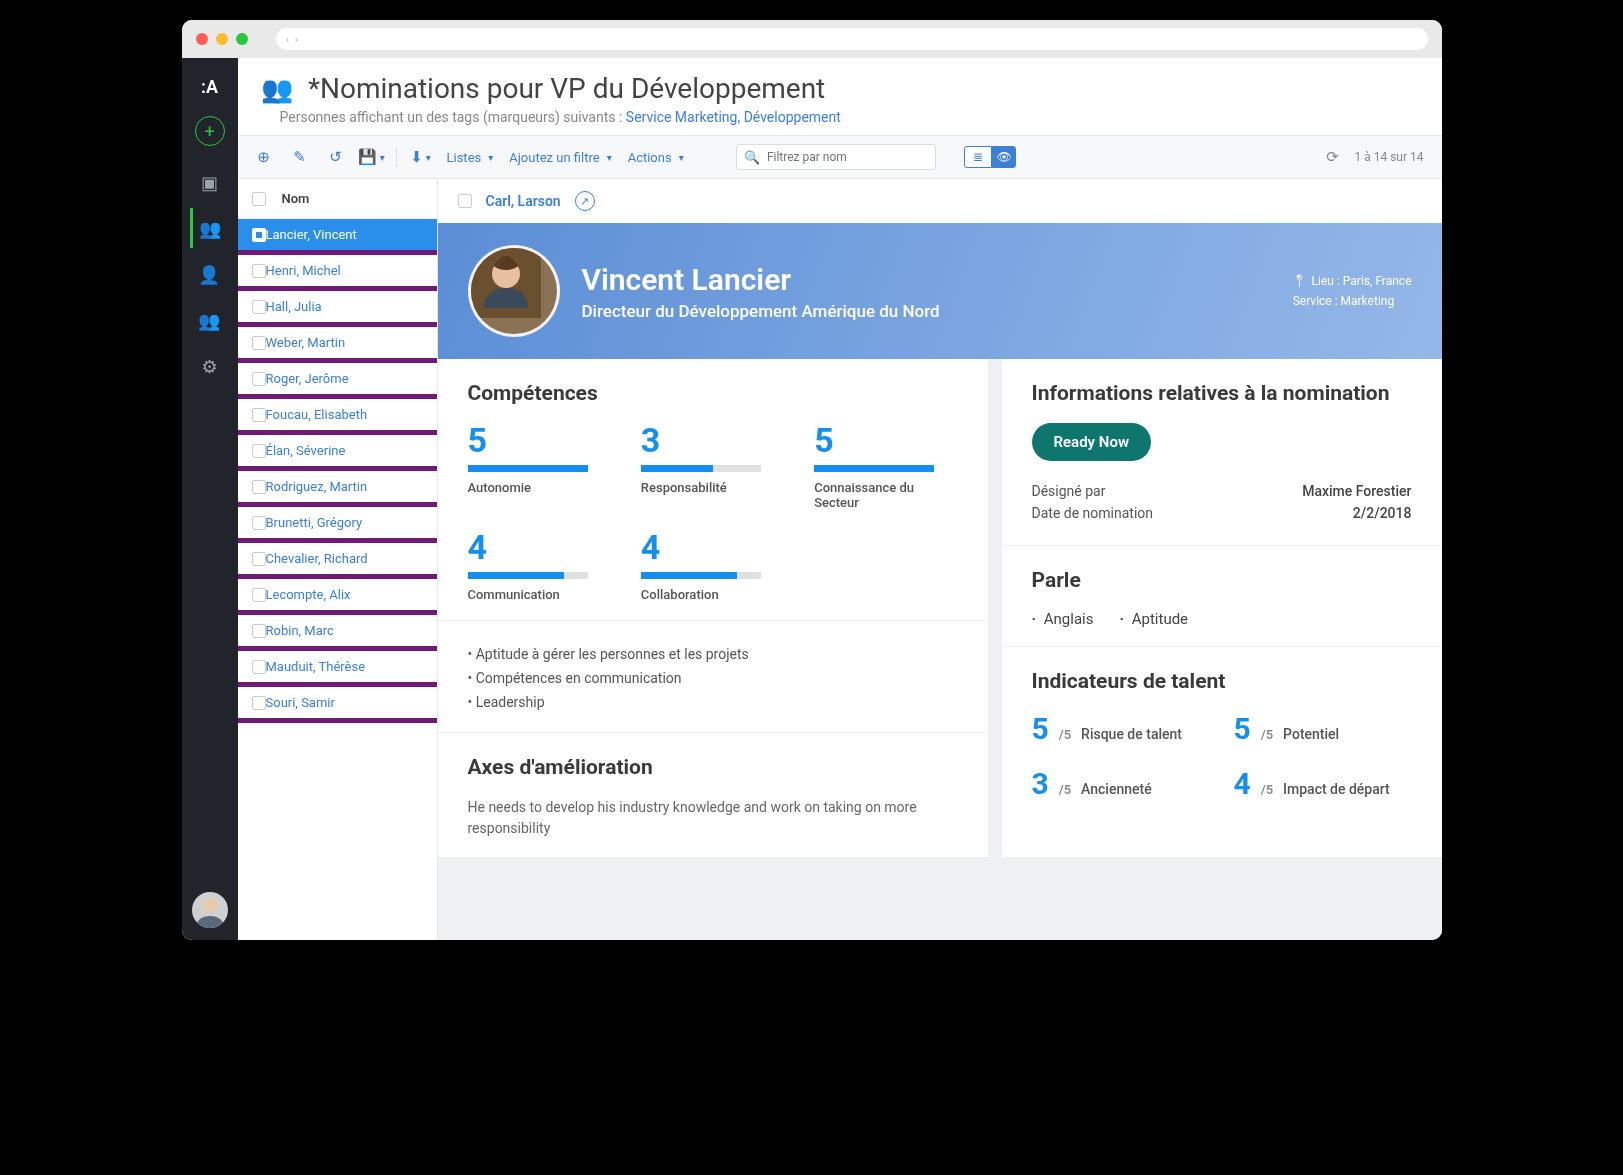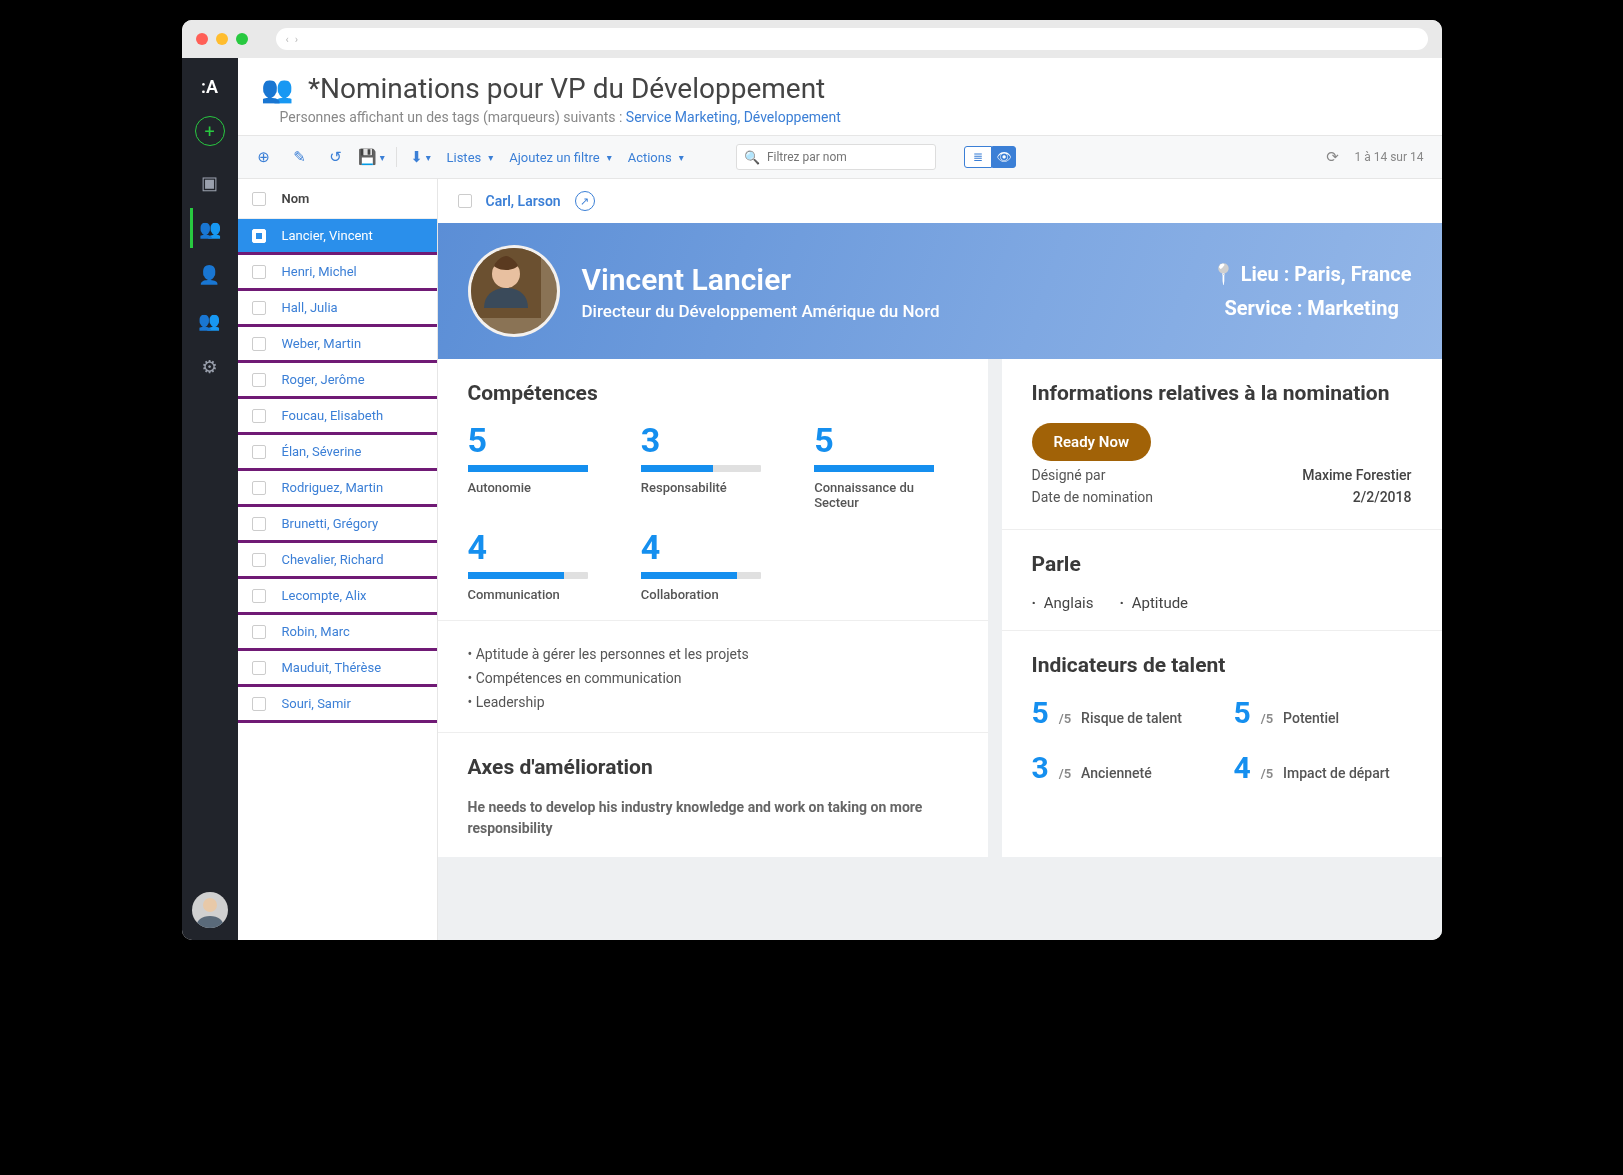--- a/index.html
+++ b/index.html
@@ -34,51 +34,51 @@
 .toolbar .viewtoggle{ margin-left:20px; display:flex;}
 .toolbar .vt{ width:26px; height:22px; border:1px solid #3b7fd6; display:flex; align-items:center; justify-content:center; font-size:12px;}
 .toolbar .vt.left{border-radius:3px 0 0 3px;}
 .toolbar .vt.right{border-radius:0 3px 3px 0; background:#3b7fd6; color:#fff;}
 .toolbar .spacer{flex:1;}
 .toolbar .refresh{color:#888;}
 .toolbar .count{ color:#888; font-size:12px; margin-right:6px;}
 .body { flex:1; display:flex; background:#eef0f2; min-height:0;}
 .listcol { width:200px; background:#fff; border-right:1px solid #e6e6e6; display:flex; flex-direction:column;}
 .listhead { height:40px; display:flex; align-items:center; padding:0 14px; gap:16px; border-bottom:1px solid #eee; font-weight:600; color:#444; font-size:13px;}
-.listcol .row{ height:36px; display:flex; align-items:center; padding:0 14px; gap:16px; font-size:13px; color:#3b7fd6; cursor:pointer; border-bottom:3px solid #701a75;}
+.listcol .row{ height:36px; display:flex; align-items:center; padding:0 14px; font-size:13px; color:#3b7fd6; cursor:pointer; border-bottom:5px solid #701a75;}
 .listcol .row.selected{ background:#2a8feb; color:#fff;}
 .listcol .row.selected .chk{ background:#fff; border-color:#fff; position:relative;}
 .listcol .row.selected .chk::after{content:""; position:absolute; inset:3px; background:#2a8feb;}
 .chk{ width:14px; height:14px; border:1px solid #ccc; border-radius:2px; flex-shrink:0;}
 .detail { flex:1; overflow:auto; padding:0 0 20px 0;}
 .detail-top { background:#fff; padding:12px 20px; display:flex; align-items:center; gap:14px; font-size:14px;}
 .detail-top .name{ color:#3b7fd6; font-weight:600;}
 .detail-top .ext{ width:20px; height:20px; border:1.5px solid #3b7fd6; border-radius:50%; display:flex; align-items:center; justify-content:center; color:#3b7fd6; font-size:11px;}
 .hero { background:linear-gradient(110deg,#5b8ed6 0%,#7fa8e2 60%, #94b7e8 100%); color:#fff; padding:22px 30px; display:flex; align-items:center; gap:22px;}
 .hero .avatar{ width:92px; height:92px; border-radius:50%; border:3px solid rgba(255,255,255,.9); background:#8a7355; overflow:hidden; flex-shrink:0;}
 .hero .info{ flex:1;}
 .hero h2{ font-size:30px; font-weight:600; margin-bottom:4px;}
 .hero .role{ font-size:17px; font-weight:500;}
-.hero .meta{ text-align:center; font-size:20px; font-weight:700; line-height:1.7;}
+.hero .meta{ text-align:left; font-size:12px; font-weight:400; line-height:1.7;}
 .hero .meta .pin::before{content:"📍"; margin-right:4px; filter:grayscale(1) brightness(2);}
 .panels { display:flex; gap:14px; padding:0 0 0 0;}
 .left { flex:1.25; background:#fff;}
 .right { flex:1; background:#fff;}
 .section { padding:22px 30px 18px; border-top:1px solid #eee;}
 .section:first-child{border-top:none;}
 .section h3{ font-size:21px; font-weight:700; color:#3a3a3a; margin-bottom:18px;}
 .skills { display:grid; grid-template-columns:repeat(3,1fr); gap:20px 30px;}
 .skill .score{ color:#158fef; font-size:34px; font-weight:700; line-height:1;}
 .skill .bar{ height:7px; background:#e0e0e0; border-radius:1px; margin:8px 0 8px; position:relative; width:120px;}
 .skill .bar .fill{ position:absolute; left:0; top:0; bottom:0; background:#158fef;}
 .skill .label{ font-size:13px; color:#555; font-weight:500;}
 .bullets li{ list-style:none; font-size:14px; color:#555; line-height:1.7;}
 .bullets li::before{content:"• "; }
-.plain { font-size:14px; color:#666; line-height:1.5;font-weight:bold;}
-.badge { display:inline-block; background:#a16207; color:#fff; font-weight:600; padding:10px 22px; border-radius:22px; font-size:15px; }
+.plain { font-size:14px; color:#666; line-height:1.5;}
+.badge { display:inline-block; background:#0f766e; color:#fff; font-weight:600; padding:10px 22px; border-radius:22px; font-size:15px; margin-bottom:16px;}
 .kv { display:flex; justify-content:space-between; font-size:14px; color:#444; margin:6px 0;}
 .kv .k{color:#555;} .kv .v{font-weight:500;}
 .langs { display:flex; gap:26px; font-size:15px; color:#444;}
 .langs span::before{content:"· "; font-weight:700; margin-right:4px;}
 .indic { display:grid; grid-template-columns:1fr 1fr; gap:20px 24px;}
 .ind { display:flex; align-items:baseline; gap:10px;}
 .ind .big{ color:#158fef; font-size:30px; font-weight:700;}
 .ind .of{ color:#888; font-size:13px; font-weight:600;}
 .ind .lbl{ font-size:14px; color:#555; font-weight:500;}
 svg.person{width:70px;height:70px;}

